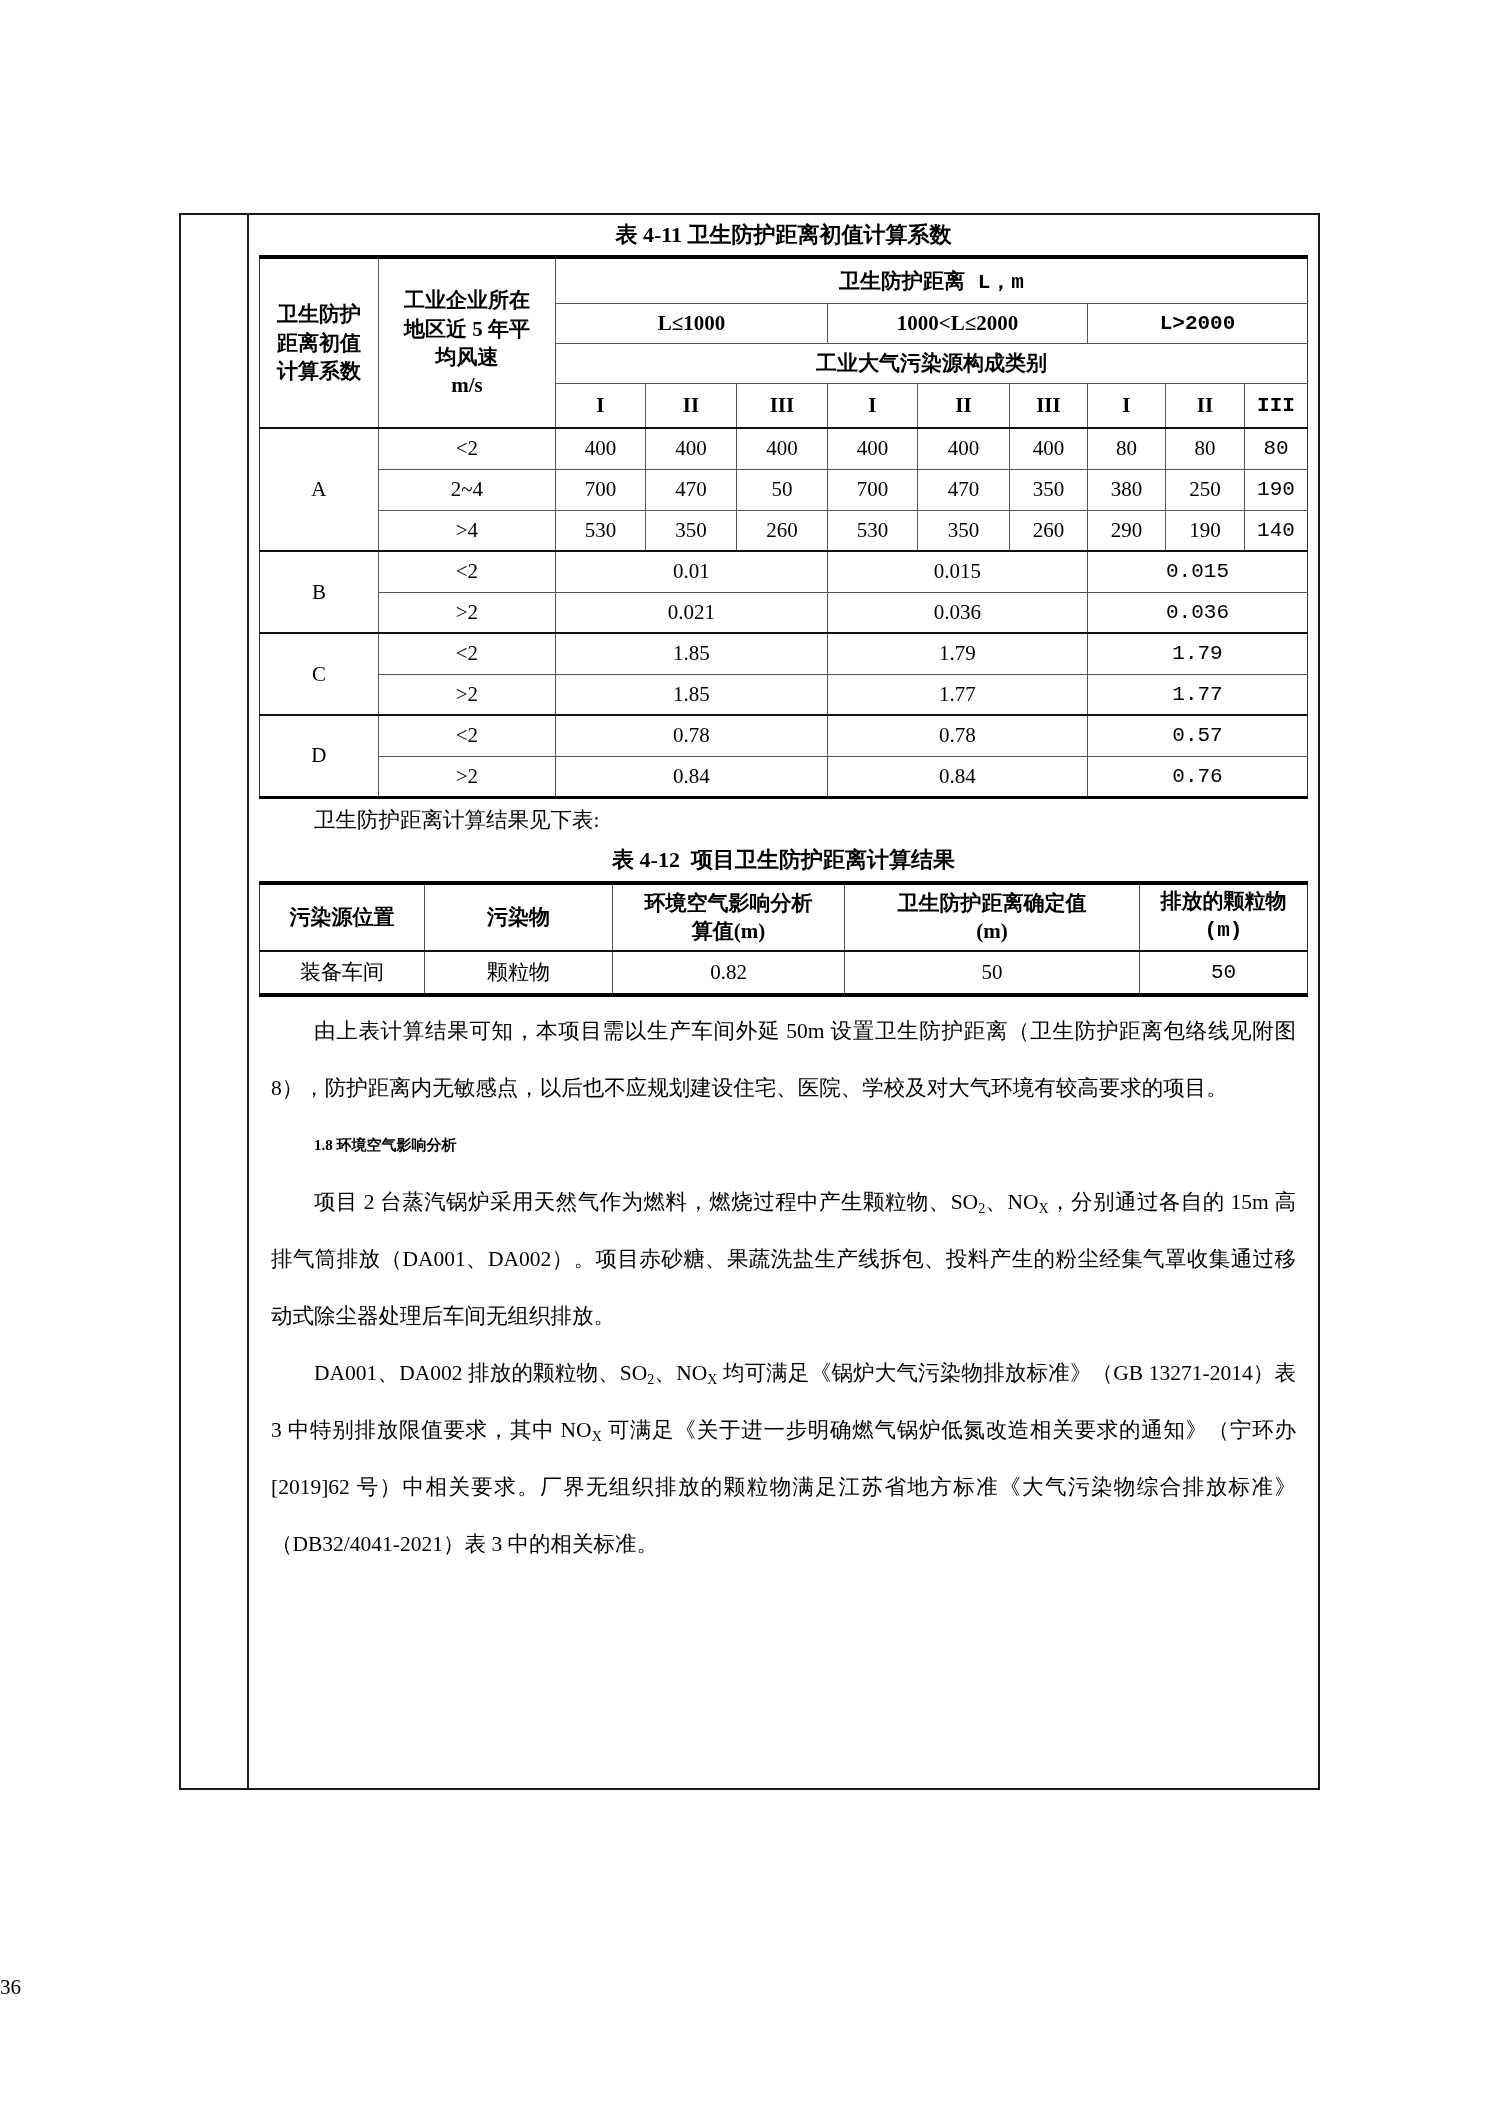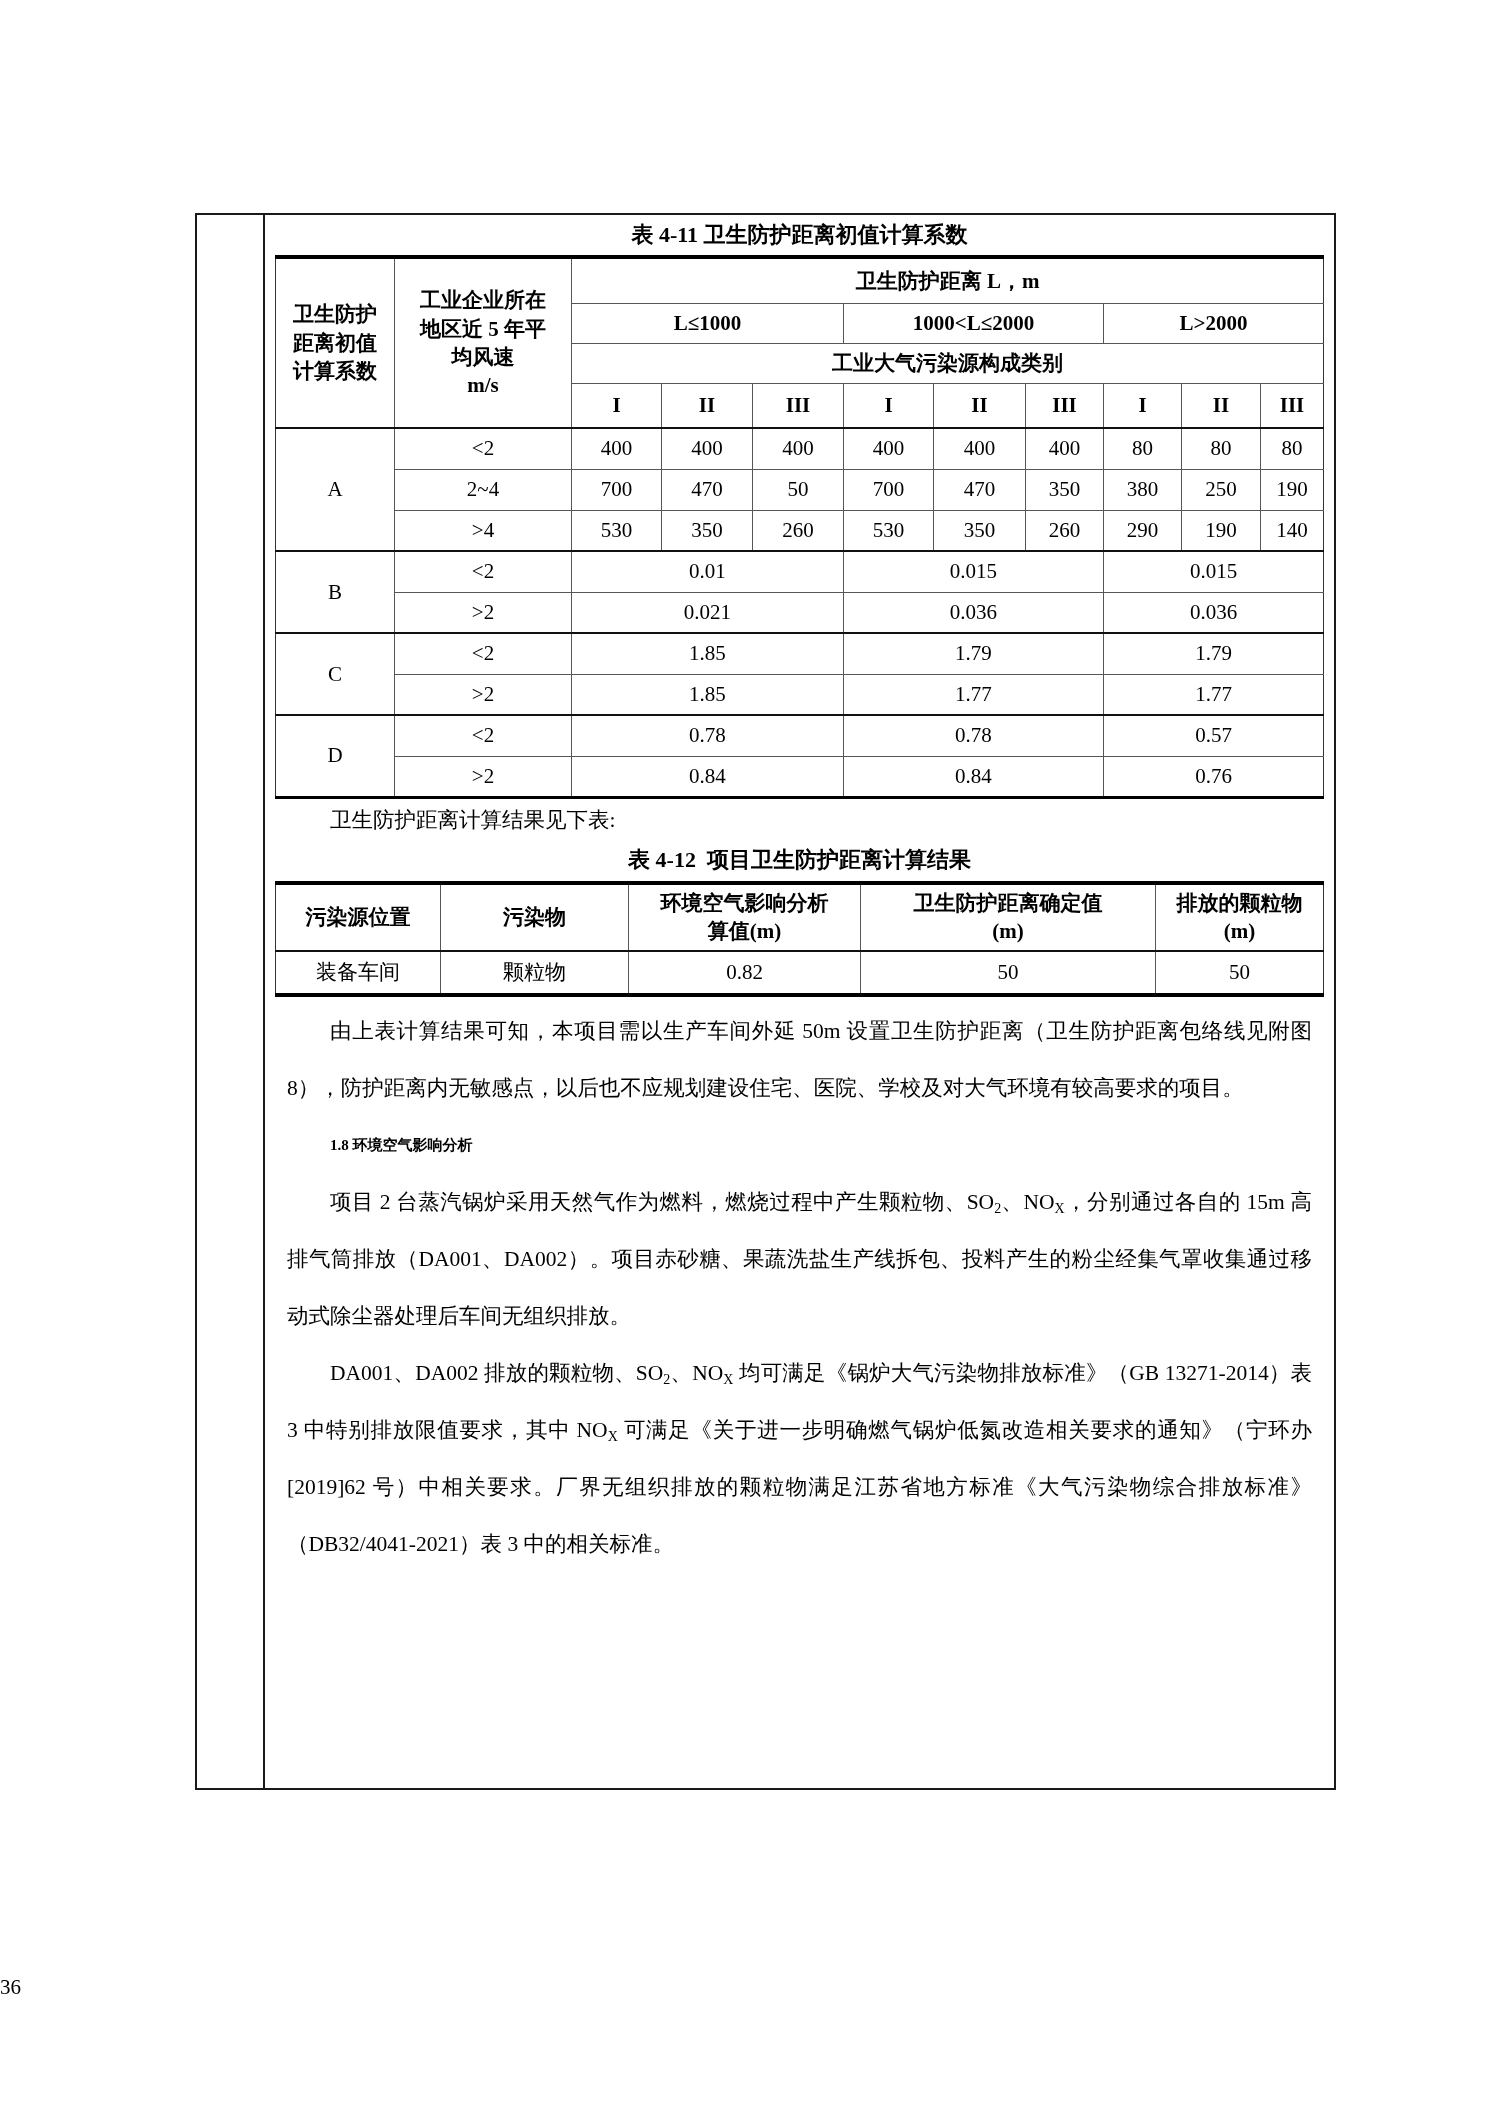--- a/index.html
+++ b/index.html
@@ -7,21 +7,20 @@
   body {
     width: 1500px; height: 2120px; position: relative;
     font-family: "Liberation Serif", "DejaVu Serif", serif;
     color: #000;
   }
   .doc-box {
     position: absolute; left: 179px; top: 213px;
     width: 1141px; height: 1577px;
     border: 2px solid #1a1a1a;
     display: flex;
-    margin-left: 16px;
   }
   .side-col {
     width: 68px; border-right: 2px solid #1a1a1a; flex: 0 0 68px;
   }
   .main-col { flex: 1 1 auto; overflow: hidden; }
   .tbl-title {
     text-align: center; font-weight: bold; font-size: 22px;
     height: 40px; line-height: 40px; white-space: pre;
   }
   table {
@@ -30,21 +29,21 @@
     font-size: 21px;
   }
   .t11 { border-top: 4px solid #000; border-bottom: 3px solid #000; }
   .t12 { border-top: 4px solid #000; border-bottom: 4px solid #000; }
   td {
     border: 1px solid #555;
     text-align: center; vertical-align: middle;
     padding: 1px 2px;
   }
   .t11 td:first-child, .t12 td:first-child { border-left: 1.5px solid #333; }
-  .t11 td:last-child, .t12 td:last-child { border-right: 1.5px solid #333; }
+  .t11 td:last-child, .t12 td:last-child { border-right: 1.5px solid #333; font-family: Liberation Mono, monospace; }
   .hdr { font-weight: bold; }
   .pre { white-space: pre-line; line-height: 1.35; }
   .t11 tr.hr1 td { height: 46px; }
   .t11 tr.hr2 td { height: 40px; }
   .t11 tr.hr3 td { height: 40px; }
   .t11 tr.hr4 td { height: 45px; }
   .t11 tr.dr td { height: 41px; }
   .t11 tr.gsep td { border-top: 2.5px solid #111; }
   .t12 tr.thead td { height: 68px; border-bottom: 2.5px solid #111; }
   .t12 tr.tdata td { height: 44px; }

